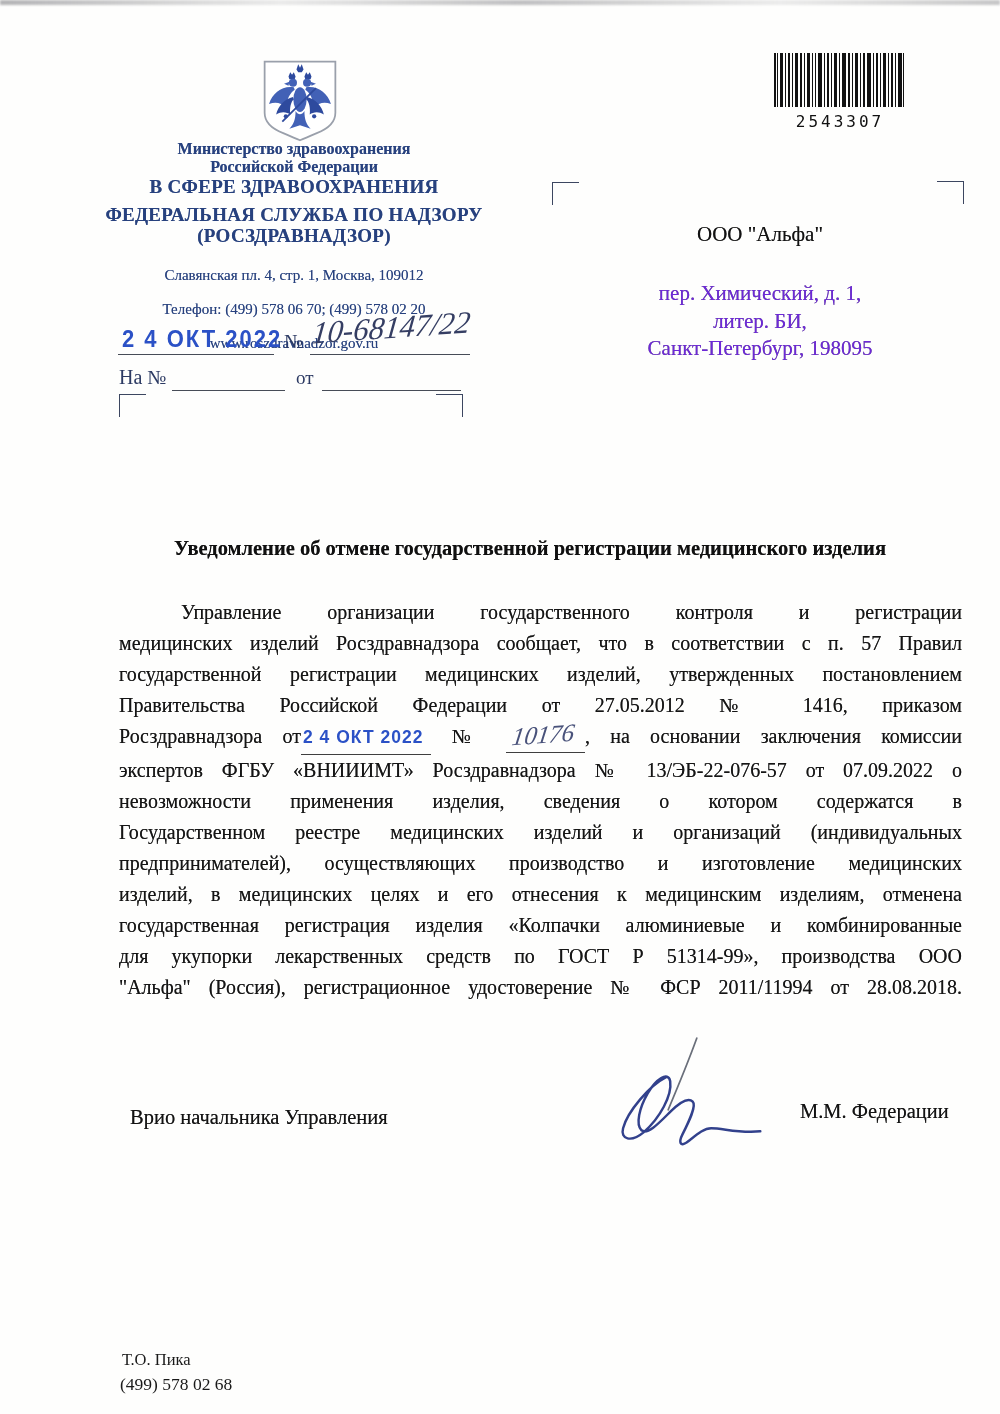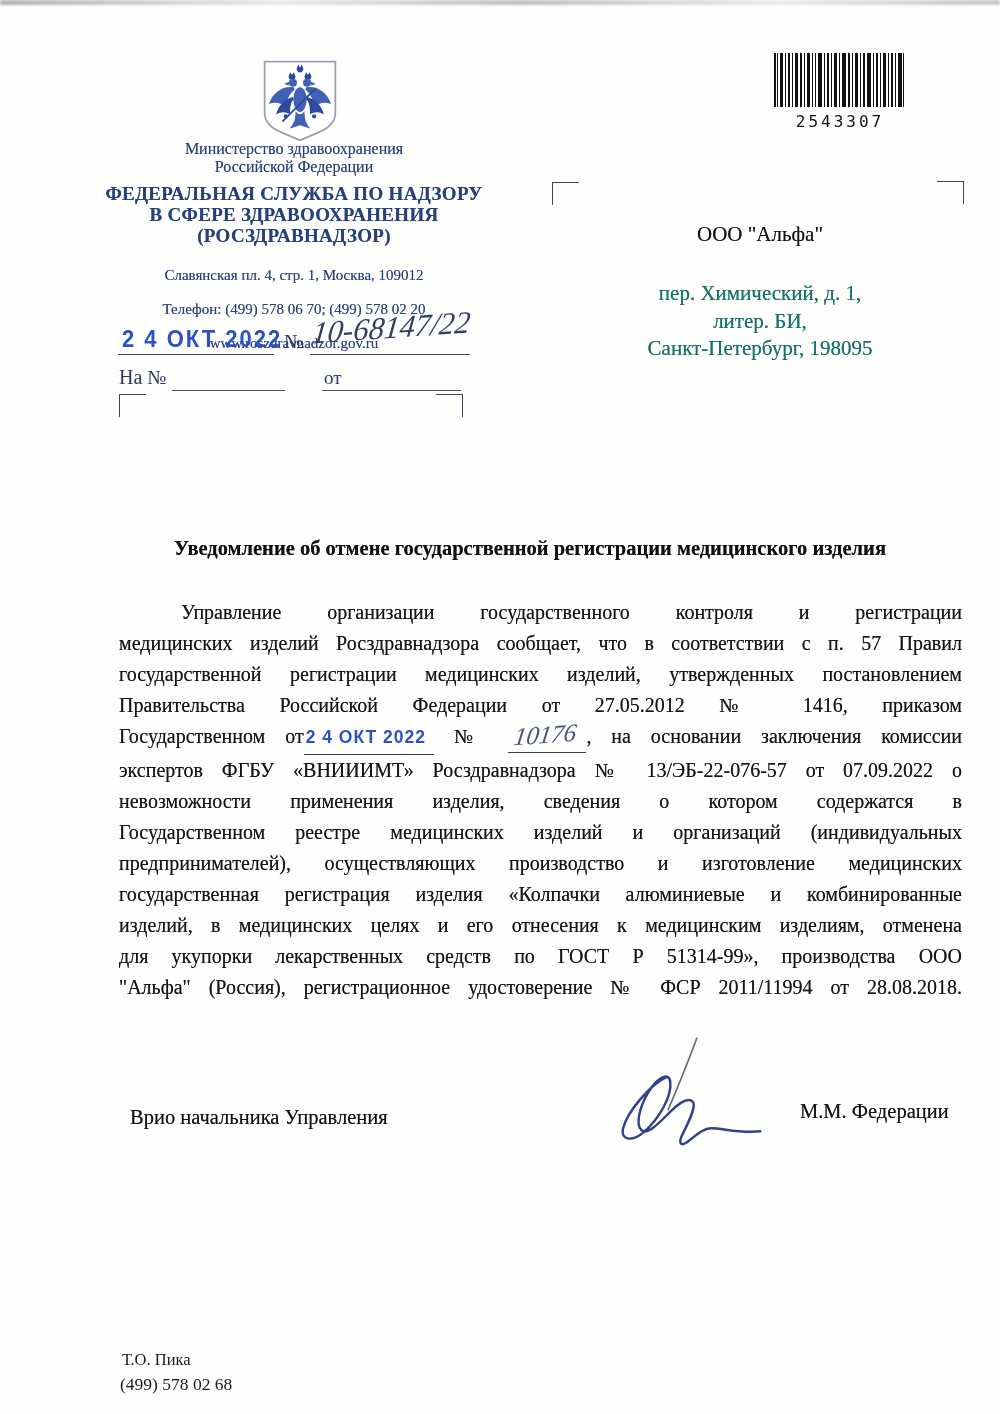--- a/index.html
+++ b/index.html
@@ -11,21 +11,21 @@
   
   .scan-edge{position:absolute;top:0;left:0;width:100%;height:5px;
     background:linear-gradient(90deg, rgba(90,90,95,.45), rgba(125,125,130,.15) 28%,
       rgba(100,100,105,.4) 52%, rgba(135,135,140,.15) 78%, rgba(95,95,100,.35));
     filter:blur(1px);}
 
   
   .emblem{position:absolute;left:254px;top:58px;width:92px;height:84px;}
   .head-col{position:absolute;left:95px;top:140px;width:398px;text-align:center;
     color:#27417e;text-shadow:0 0 .4px rgba(39,65,126,.6);}
-  .min-line{font-size:16px;font-weight:normal;line-height:18px;}
+  .min-line{font-size:16px;font-weight:bold;line-height:18px;}
   .svc-line{font-size:19px;font-weight:bold;line-height:21px;letter-spacing:.3px;}
   .svc-first{margin-top:7px;}
   .addr-line{font-size:15px;line-height:18px;font-weight:normal;margin-top:16px;}
   .addr-first{margin-top:20px;}
 
   
   .barcode-wrap{position:absolute;left:773px;top:53px;width:134px;text-align:center;}
   .barcode-num{font-family:"DejaVu Sans Mono", monospace;font-size:16px;color:#111;
     letter-spacing:3px;margin-top:1px;}
 
@@ -34,33 +34,33 @@
     font-family:"Liberation Sans", sans-serif;font-weight:bold;font-size:22px;
     color:#2b51c6;letter-spacing:2px;transform:scaleY(1.05);}
   .uline{position:absolute;border-top:1.6px solid #474c57;}
   .u1{left:118px;top:354px;width:156px;}
   .u2{left:310px;top:354px;width:160px;}
   .no-label-top{position:absolute;left:284px;top:330px;font-size:20px;color:#2c3a63;}
   .handnum-top{position:absolute;left:312px;top:308px;width:210px;
     font-style:italic;font-size:31px;color:#353e63;
     transform:rotate(-4deg) skewX(-10deg);white-space:nowrap;}
   .na-label{position:absolute;left:119px;top:366px;font-size:20px;color:#2c3a63;}
-  .ot-label{position:absolute;left:296px;top:367px;font-size:19px;color:#2c3a63;margin-left:28px;}
+  .ot-label{position:absolute;left:296px;top:367px;font-size:19px;color:#2c3a63;}
   .u3{left:172px;top:390px;width:113px;}
   .u4{left:322px;top:390px;width:139px;}
 
   .corner{position:absolute;width:26px;height:22px;}
   .corner.tl{border-left:1.6px solid #3c4660;border-top:1.6px solid #3c4660;}
   .corner.tr{border-right:1.6px solid #3c4660;border-top:1.6px solid #3c4660;}
 
   
   .rcpt-name{position:absolute;left:560px;top:222px;width:400px;text-align:center;
     font-size:21px;color:#121212;text-shadow:0 0 .4px rgba(0,0,0,.55);}
   .rcpt-addr{position:absolute;left:555px;top:280px;width:410px;text-align:center;
-    font-size:21px;line-height:27.5px;color:#0f766e;text-shadow:0 0 .4px rgba(0,0,0,.55);}
+    font-size:21px;line-height:27.5px;color:#6d28d9;text-shadow:0 0 .4px rgba(0,0,0,.55);}
 
   
   .doc-title{position:absolute;left:60px;top:537px;width:940px;text-align:center;
     font-size:20.5px;font-weight:bold;color:#101010;text-shadow:0 0 .5px rgba(0,0,0,.6);}
   .body-block{position:absolute;left:119px;top:597px;width:843px;}
   .jline{font-size:20px;line-height:31px;text-align:justify;text-align-last:justify;
     color:#151515;text-shadow:0 0 .5px rgba(10,10,10,.65);white-space:normal;}
   .indent{text-indent:62px;}
   .stamp-inline{display:inline-block;font-family:"Liberation Sans", sans-serif;
     font-weight:bold;font-size:17.5px;color:#2b51c6;letter-spacing:1px;
@@ -108,22 +108,22 @@
       <path d="M45,60 C45,69 43,75 38,80 L50,76 L62,80 C57,75 55,69 55,60 C52,65 48,65 45,60 Z"></path>
       <circle cx="34" cy="66" r="2.4" fill="#2e4a9e"></circle>
       <circle cx="66" cy="66" r="2.4" fill="#2e4a9e"></circle>
       <path d="M30,72 L68,34" stroke="#2e4a9e" stroke-width="2" fill="none"></path>
     </g>
   </svg>
 
   <div class="head-col">
     <div class="min-line">Министерство здравоохранения</div>
     <div class="min-line">Российской Федерации</div>
+    <div class="svc-line">В СФЕРЕ ЗДРАВООХРАНЕНИЯ</div>
     <div class="svc-line svc-first">ФЕДЕРАЛЬНАЯ СЛУЖБА ПО НАДЗОРУ</div>
-    <div class="svc-line">В СФЕРЕ ЗДРАВООХРАНЕНИЯ</div>
     <div class="svc-line">(РОСЗДРАВНАДЗОР)</div>
     <div class="addr-line addr-first">Славянская пл. 4, стр. 1, Москва, 109012</div>
     <div class="addr-line">Телефон: (499) 578 06 70; (499) 578 02 20</div>
     <div class="addr-line">www.roszdravnadzor.gov.ru</div>
   </div>
 
   <div class="barcode-wrap">
     <svg width="134" height="54" viewBox="0 0 132 54">
       <g fill="#121212">
         <rect x="0" y="0" width="2" height="54"></rect>
@@ -189,27 +189,27 @@
     <div>Санкт-Петербург, 198095</div>
   </div>
 
   <div class="doc-title">Уведомление об отмене государственной регистрации медицинского изделия</div>
 
   <div class="body-block">
     <div class="jline indent">Управление организации государственного контроля и регистрации</div>
     <div class="jline">медицинских изделий Росздравнадзора сообщает, что в соответствии с п. 57 Правил</div>
     <div class="jline">государственной регистрации медицинских изделий, утвержденных постановлением</div>
     <div class="jline">Правительства Российской Федерации от 27.05.2012 № 1416, приказом</div>
-    <div class="jline"><span>Государственном от</span><span class="stamp-inline">2 4 ОКТ 2022</span> <span>№</span> <span class="handnum-body"><span>10176</span></span><span>, на основании заключения комиссии</span></div>
+    <div class="jline"><span>Росздравнадзора от</span><span class="stamp-inline">2 4 ОКТ 2022</span> <span>№</span> <span class="handnum-body"><span>10176</span></span><span>, на основании заключения комиссии</span></div>
     <div class="jline">экспертов ФГБУ «ВНИИИМТ» Росздравнадзора № 13/ЭБ-22-076-57 от 07.09.2022 о</div>
     <div class="jline">невозможности применения изделия, сведения о котором содержатся в</div>
     <div class="jline">Государственном реестре медицинских изделий и организаций (индивидуальных</div>
     <div class="jline">предпринимателей), осуществляющих производство и изготовление медицинских</div>
+    <div class="jline">изделий, в медицинских целях и его отнесения к медицинским изделиям, отменена</div>
     <div class="jline">государственная регистрация изделия «Колпачки алюминиевые и комбинированные</div>
-    <div class="jline">изделий, в медицинских целях и его отнесения к медицинским изделиям, отменена</div>
     <div class="jline">для укупорки лекарственных средств по ГОСТ Р 51314-99», производства ООО</div>
     <div class="jline">"Альфа" (Россия), регистрационное удостоверение № ФСР 2011/11994 от 28.08.2018.</div>
   </div>
 
   <div class="sig-position">Врио начальника Управления</div>
   <svg class="sig-svg" viewBox="0 0 170 125">
     <path d="M98,6 C90,28 81,50 70,76" stroke="#6a6f7a" stroke-width="1.6" fill="none" stroke-linecap="round"></path>
     <path d="M68,44 C52,52 30,78 26,94 C23,105 34,108 46,98 C62,84 74,62 72,48 C70,38 58,46 50,60 C42,74 38,90 44,96 C50,101 62,88 72,78 C82,68 90,64 94,68 C98,72 90,88 84,100 C80,108 82,112 88,108 C96,102 104,94 112,94 C124,94 138,99 160,97" stroke="#32418c" stroke-width="2.4" fill="none" stroke-linecap="round"></path>
   </svg>
   <div class="sig-name">М.М. Федерации</div>

